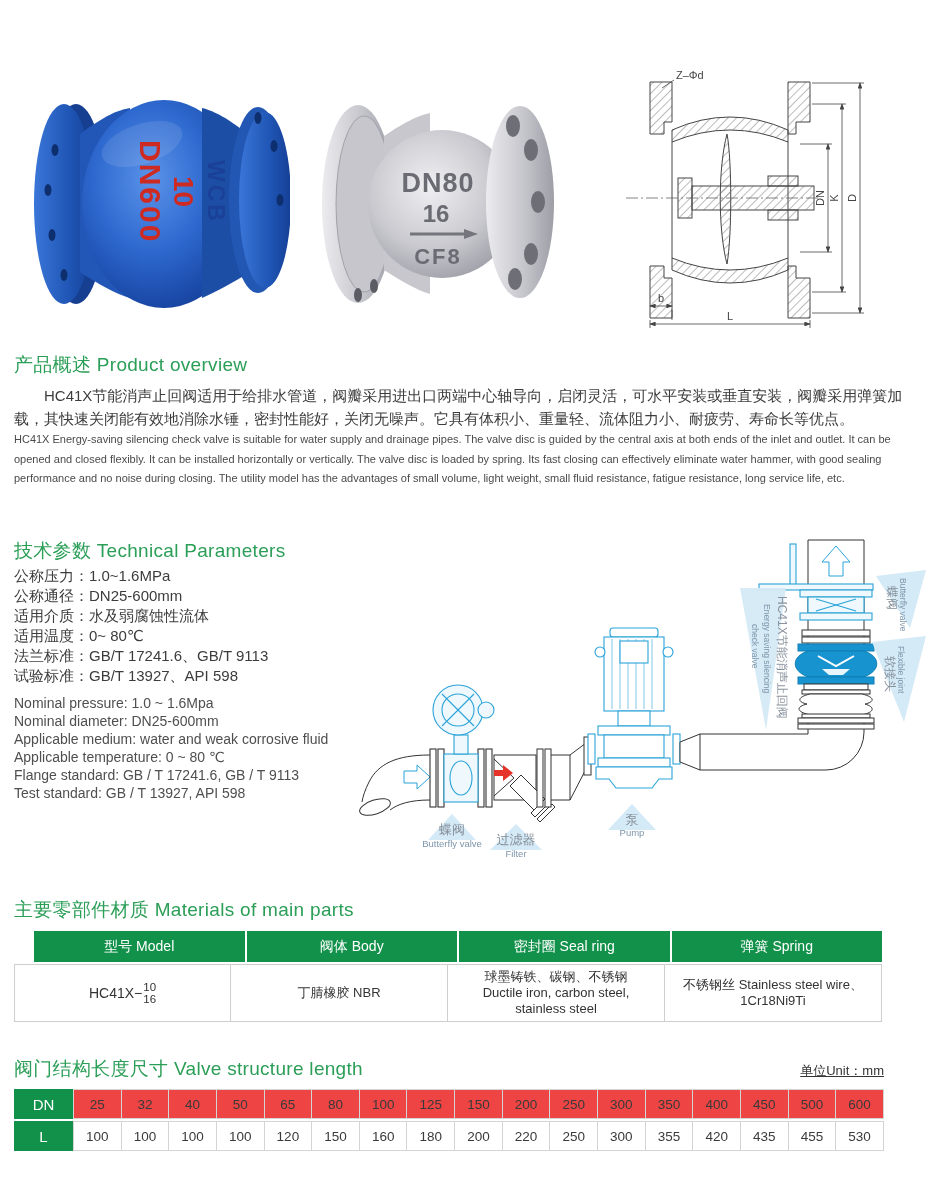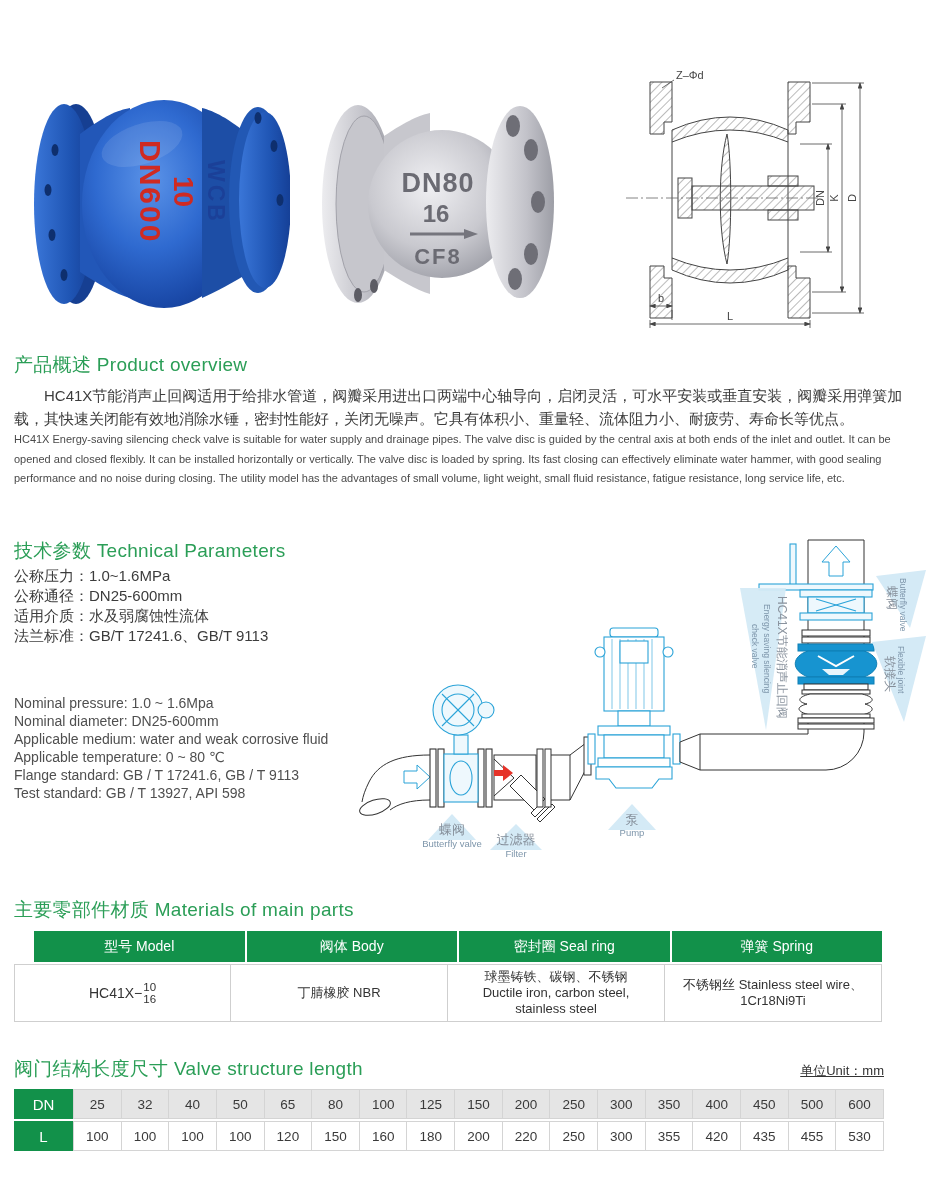--- a/index.html
+++ b/index.html
@@ -27,21 +27,21 @@
   .frac { display:inline-flex; flex-direction:column; font-size:11.5px; line-height:12px; text-align:center; }
   
   .len-row { display:flex; width:870px; height:30px; }
   .len-row .lab { width:59px; background:#12914a; color:#fff; display:flex;
                   align-items:center; justify-content:center; font-size:15px; flex:none; }
   .len-row .cells { display:flex; flex:1; }
   .len-row .cells div { flex:1; display:flex; align-items:center; justify-content:center;
                   font-size:13.5px; color:#3a3a3a; border-top:1px solid #d4d4d4;
                   border-bottom:1px solid #d4d4d4; border-right:1px solid #d4d4d4; }
   .len-row .cells div:first-child { border-left:1px solid #d4d4d4; }
-  .dn-row .cells div { background:#e5e5e5; }
+  .dn-row .cells div { background:#ef4444; }
   .l-row { margin-top:2px; }
   .l-row .cells div { background:#fff; }
   .unit { font-size:13px; color:#333; }
   svg text { font-family:"Liberation Sans","DejaVu Sans",sans-serif; }
 </style>
 </head>
 <body>
 
 <svg class="abs" style="left:22px; top:80px;" width="268" height="248" viewBox="0 0 268 248">
   <defs>
@@ -168,21 +168,23 @@
 
 <div class="abs green-head" style="left:14px; top:352px;">产品概述 Product overview</div>
 <div class="abs cn-para" style="left:14px; top:384px;">HC41X节能消声止回阀适用于给排水管道，阀瓣采用进出口两端中心轴导向，启闭灵活，可水平安装或垂直安装，阀瓣采用弹簧加载，其快速关闭能有效地消除水锤，密封性能好，关闭无噪声。它具有体积小、重量轻、流体阻力小、耐疲劳、寿命长等优点。</div>
 <div class="abs en-para" style="left:14px; top:430px;">HC41X Energy-saving silencing check valve is suitable for water supply and drainage pipes. The valve disc is guided by the central axis at both ends of the inlet and outlet. It can be opened and closed flexibly. It can be installed horizontally or vertically. The valve disc is loaded by spring. Its fast closing can effectively eliminate water hammer, with good sealing performance and no noise during closing. The utility model has the advantages of small volume, light weight, small fluid resistance, fatigue resistance, long service life, etc.</div>
 
 <div class="abs green-head" style="left:14px; top:538px;">技术参数 Technical Parameters</div>
 <div class="abs cn-list" style="left:14px; top:566px;">
     <div>公称压力：1.0~1.6MPa</div>
     <div>公称通径：DN25-600mm</div>
     <div>适用介质：水及弱腐蚀性流体</div>
+    <div>适用温度：0~ 80℃</div>
     <div>法兰标准：GB/T 17241.6、GB/T 9113</div>
+    <div>试验标准：GB/T 13927、API 598</div>
   </div>
 <div class="abs en-list" style="left:14px; top:694px;">
     <div>Nominal pressure: 1.0 ~ 1.6Mpa</div>
     <div>Nominal diameter: DN25-600mm</div>
     <div>Applicable medium: water and weak corrosive fluid</div>
     <div>Applicable temperature: 0 ~ 80 ℃</div>
     <div>Flange standard: GB / T 17241.6, GB / T 9113</div>
     <div>Test standard: GB / T 13927, API 598</div>
   </div>
 

